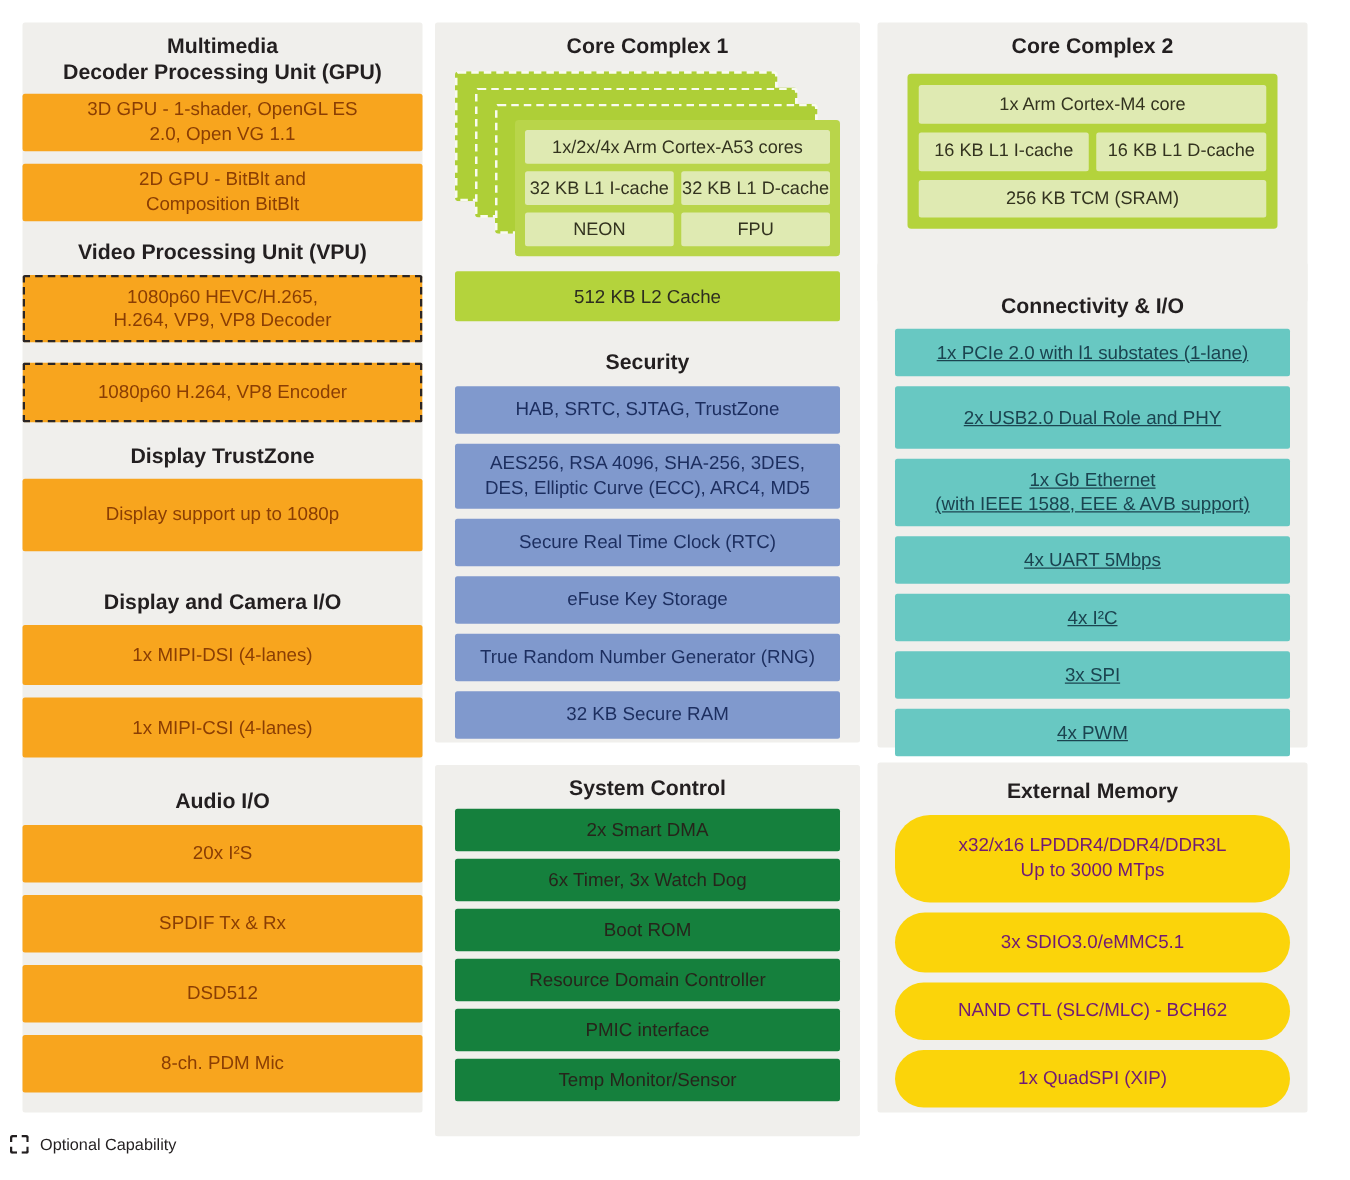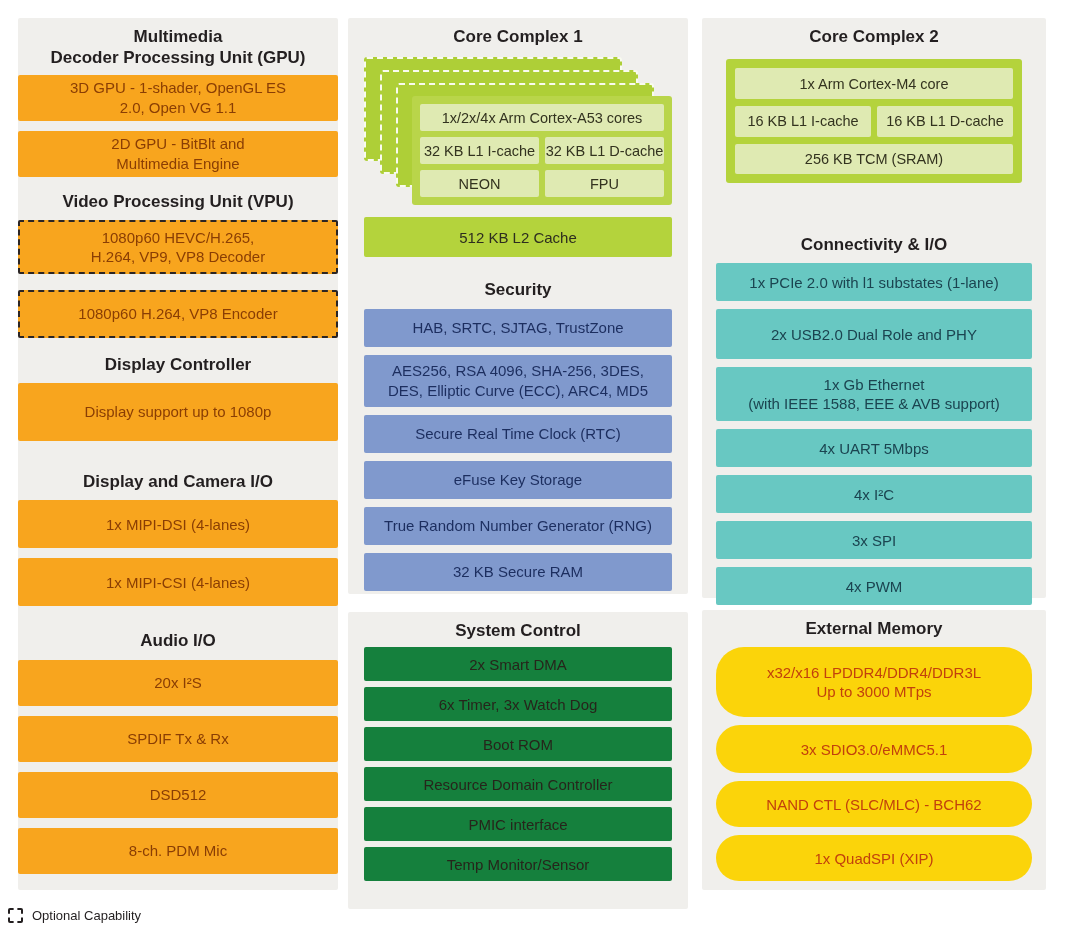--- a/index.html
+++ b/index.html
@@ -4,30 +4,30 @@
 <style>
   html,body{margin:0;padding:0;background:#ffffff;}
   body{width:1080px;height:944px;font-family:"Liberation Sans",sans-serif;-webkit-font-smoothing:antialiased;}
   .canvas{position:relative;width:1080px;height:944px;background:#ffffff;overflow:hidden;}
   .panel{position:absolute;background:#f0efec;border-radius:2px;box-sizing:border-box;display:flex;flex-direction:column;}
   .panel-left{left:18px;top:18px;width:320px;height:872px;padding:0 0;}
   .panel-mid1{left:348px;top:18px;width:340px;height:576px;padding:0 16px;}
   .panel-mid2{left:348px;top:612px;width:340px;height:297px;padding:0 16px;}
   .panel-right1{left:702px;top:18px;width:344px;height:224px;padding:0 24px;}
   .panel-right2{left:702px;top:210px;width:344px;height:388px;padding:16px 14px;}
-  .panel-right3{left:702px;top:610px;width:344px;height:280px;padding:0 14px;}
+  .panel-right3{left:702px;top:610px;width:344px;height:280px;padding:0 14px;justify-content:center;}
 
   .ptitle{font-weight:bold;font-size:17px;line-height:1.25;color:#231f20;text-align:center;flex:none;}
   .box{flex:none;display:flex;flex-direction:column;align-items:center;justify-content:center;text-align:center;
        font-size:15px;line-height:1.28;border-radius:2px;padding:2px 8px;box-sizing:border-box;}
   .orange{background:#f8a51e;color:#8a3e04;}
-  .yellow{background:#fbd40a;color:#c2410c;border-radius:28px;}
+  .yellow{background:#fbd40a;color:#701a75;border-radius:28px;}
   .blue{background:#8099cd;color:#1c2e5f;}
   .olive{background:#15803d;color:#26251b;}
-  .teal{background:#68c8c2;color:#1b4450;}
+  .teal{background:#68c8c2;color:#1b4450;text-decoration:underline;}
   .greenbox{background:#b4d33c;color:#2d2d1f;}
   .dashed{border:2px dashed #2b2524;text-align:right;}
 
   .mt6{margin-top:6px}.mt8{margin-top:8px}.mt10{margin-top:10px}.mt12{margin-top:12px}
   .mt14{margin-top:14px}.mt16{margin-top:16px}.mt22{margin-top:22px}.mt24{margin-top:24px}.mt30{margin-top:30px}
   .h34{min-height:34px}.h38{min-height:38px}.h40{min-height:40px}.h46{min-height:46px}.h48{min-height:48px}
   .h50{min-height:50px}.h52{min-height:52px}.h54{min-height:54px}.h58{min-height:58px}.h70{min-height:70px}
 
   
   .stack{position:relative;flex:none;height:148px;}
@@ -58,33 +58,33 @@
     <div class="ptitle mt8">
       <div>Multimedia</div>
       <div>Decoder Processing Unit (GPU)</div>
     </div>
     <div class="box orange h46 mt6">
       <div>3D GPU - 1-shader, OpenGL ES</div>
       <div>2.0, Open VG 1.1</div>
     </div>
     <div class="box orange h46 mt10">
       <div>2D GPU - BitBlt and</div>
-      <div>Multimedia Engine</div>
+      <div>Composition BitBlt</div>
     </div>
 
     <div class="ptitle mt14">Video Processing Unit (VPU)</div>
     <div class="box orange dashed h54 mt8">
       <div>1080p60 HEVC/H.265,</div>
       <div>H.264, VP9, VP8 Decoder</div>
     </div>
     <div class="box orange dashed h48 mt16">
       <div>1080p60 H.264, VP8 Encoder</div>
     </div>
 
-    <div class="ptitle mt16">Display Controller</div>
+    <div class="ptitle mt16">Display TrustZone</div>
     <div class="box orange h58 mt8">
       <div>Display support up to 1080p</div>
     </div>
 
     <div class="ptitle mt30">Display and Camera I/O</div>
     <div class="box orange h48 mt8">
       <div>1x MIPI-DSI (4-lanes)</div>
     </div>
     <div class="box orange h48 mt10">
       <div>1x MIPI-CSI (4-lanes)</div>

